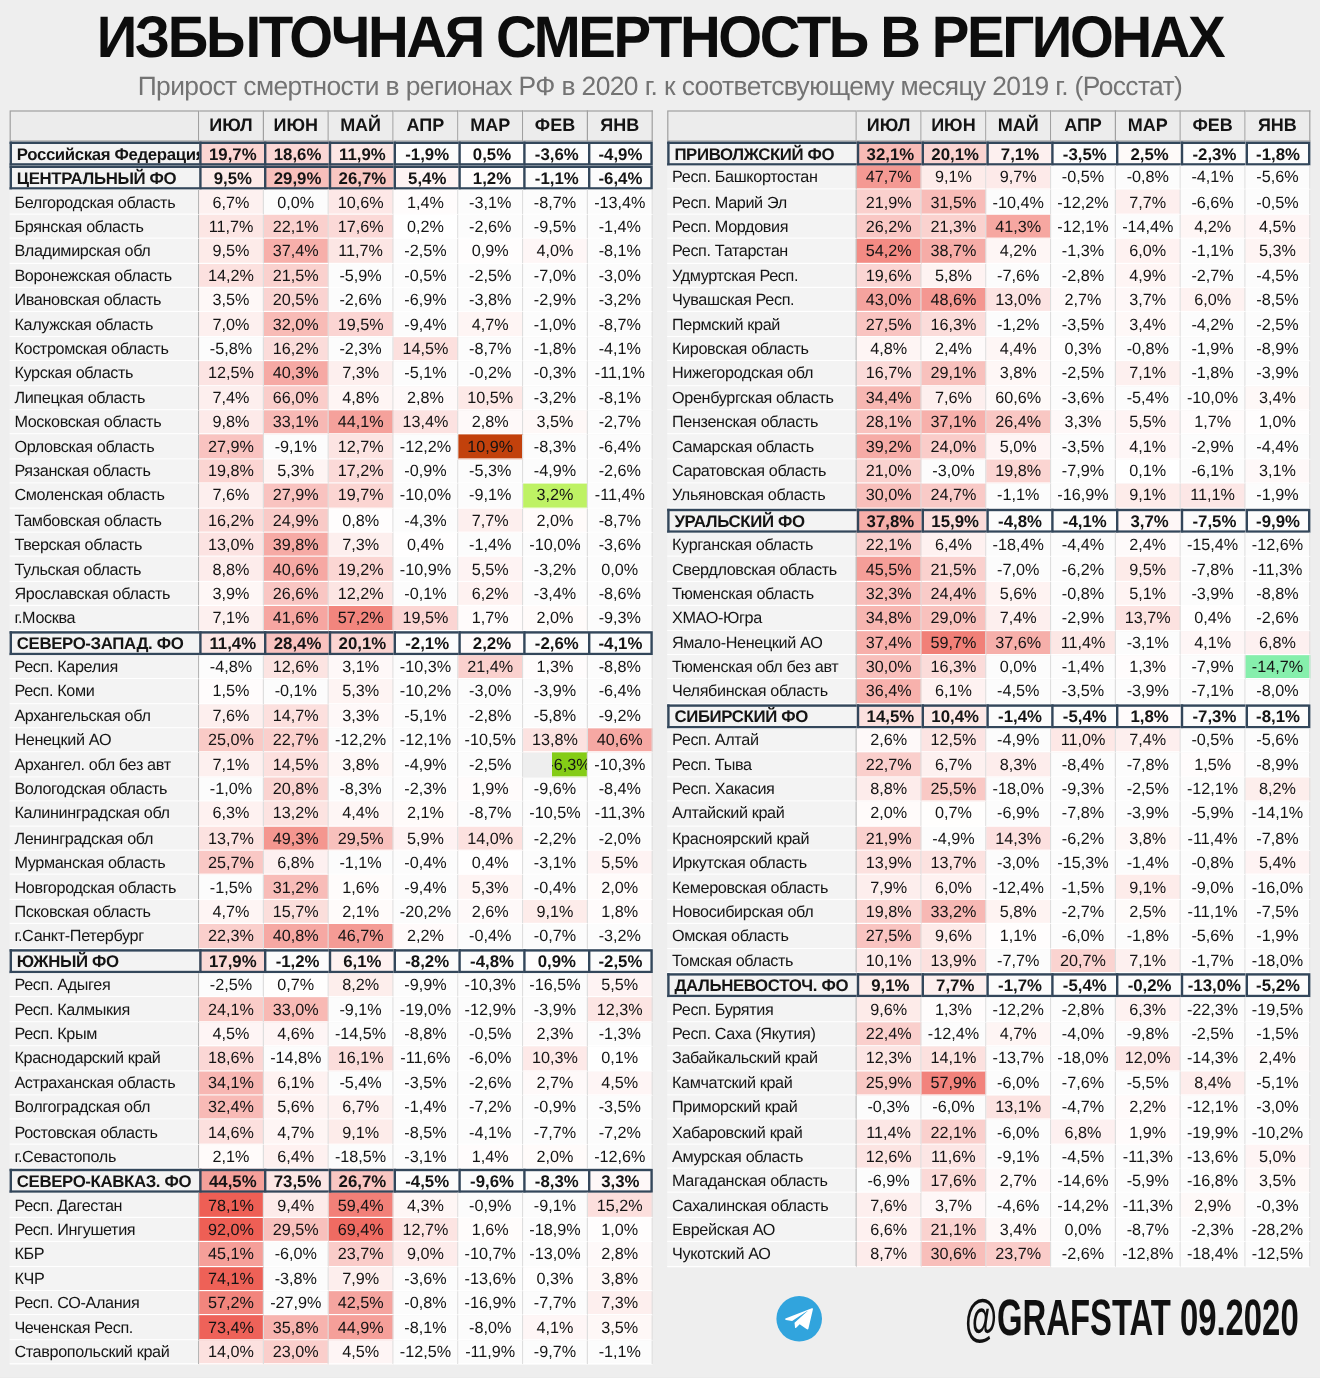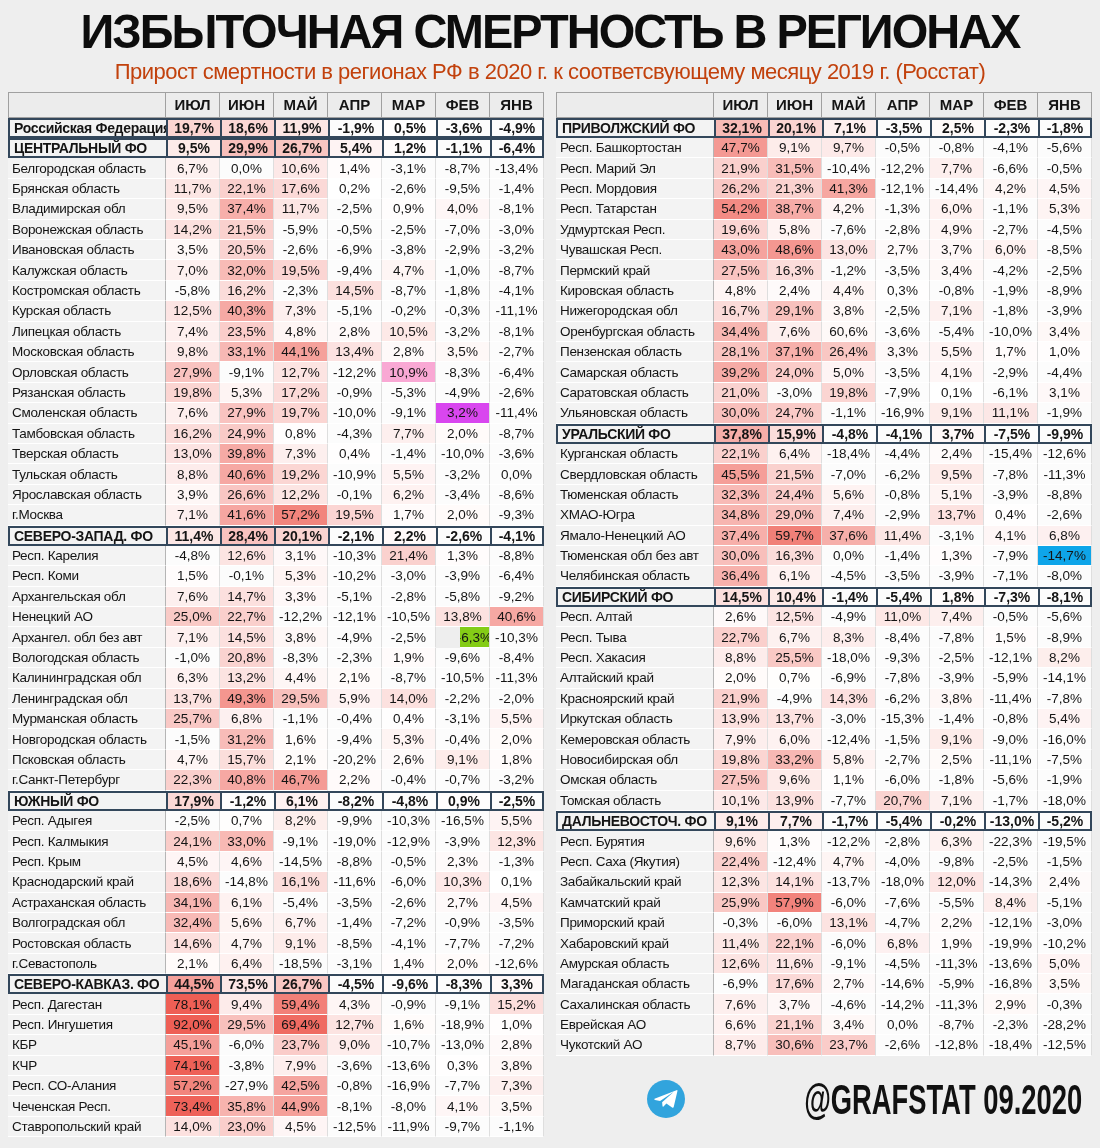--- a/index.html
+++ b/index.html
@@ -12,21 +12,21 @@
     position: relative;
   }
   .hdr { text-align: center; padding-top: 4px; }
   .title {
     font-size: 47px; font-weight: 900; letter-spacing: -2px;
     color: #0d0d0d; line-height: 1.1;
     transform: scaleY(1.04); transform-origin: top center;
     white-space: nowrap;
   }
   .subtitle {
-    font-size: 22px; color: #c2410c; margin-top: 3px;
+    font-size: 22px; color: #737373; margin-top: 3px;
     letter-spacing: -0.5px; white-space: nowrap;
   }
   .tables-wrap {
     display: flex; gap: 12px; padding: 0 8px; margin-top: 7px;
     align-items: flex-start;
   }
   .tbl { flex: 1 1 0; background: #eeeeee; }
   .t-row { display: grid; grid-template-columns: 158px repeat(7, 1fr); height: 20.4px; }
   .t-row.hrow { height: 26px; }
   .cell {
@@ -190,21 +190,21 @@
           <div class="cell" style="background: rgb(246, 169, 164);">40,3%</div>
           <div class="cell" style="background: rgb(253, 239, 238);">7,3%</div>
           <div class="cell" style="background: rgb(252, 252, 252);">-5,1%</div>
           <div class="cell" style="background: rgb(252, 252, 252);">-0,2%</div>
           <div class="cell" style="background: rgb(252, 252, 252);">-0,3%</div>
           <div class="cell" style="background: rgb(252, 252, 252);">-11,1%</div>
         </div>
         <div class="t-row">
           <div class="cell lab">Липецкая область</div>
           <div class="cell" style="background: rgb(253, 239, 238);">7,4%</div>
-          <div class="cell" style="background: rgb(250, 205, 202);">23,5%</div>
+          <div class="cell" style="background: rgb(250, 205, 202);">66,0%</div>
           <div class="cell" style="background: rgb(254, 245, 244);">4,8%</div>
           <div class="cell" style="background: rgb(254, 249, 249);">2,8%</div>
           <div class="cell" style="background: rgb(253, 233, 231);">10,5%</div>
           <div class="cell" style="background: rgb(252, 252, 252);">-3,2%</div>
           <div class="cell" style="background: rgb(252, 252, 252);">-8,1%</div>
         </div>
         <div class="t-row">
           <div class="cell lab">Московская область</div>
           <div class="cell" style="background: rgb(253, 234, 233);">9,8%</div>
           <div class="cell" style="background: rgb(247, 184, 180);">33,1%</div>
@@ -213,42 +213,42 @@
           <div class="cell" style="background: rgb(254, 249, 249);">2,8%</div>
           <div class="cell" style="background: rgb(254, 248, 247);">3,5%</div>
           <div class="cell" style="background: rgb(252, 252, 252);">-2,7%</div>
         </div>
         <div class="t-row">
           <div class="cell lab">Орловская область</div>
           <div class="cell" style="background: rgb(249, 195, 192);">27,9%</div>
           <div class="cell" style="background: rgb(252, 252, 252);">-9,1%</div>
           <div class="cell" style="background: rgb(252, 228, 226);">12,7%</div>
           <div class="cell" style="background: rgb(252, 252, 252);">-12,2%</div>
-          <div class="cell" style="background: #f9a8d4;">10,9%</div>
+          <div class="cell" style="background: #c2410c;">10,9%</div>
           <div class="cell" style="background: rgb(252, 252, 252);">-8,3%</div>
           <div class="cell" style="background: rgb(252, 252, 252);">-6,4%</div>
         </div>
         <div class="t-row">
           <div class="cell lab">Рязанская область</div>
           <div class="cell" style="background: rgb(251, 213, 210);">19,8%</div>
           <div class="cell" style="background: rgb(254, 244, 243);">5,3%</div>
           <div class="cell" style="background: rgb(251, 218, 216);">17,2%</div>
           <div class="cell" style="background: rgb(252, 252, 252);">-0,9%</div>
           <div class="cell" style="background: rgb(252, 252, 252);">-5,3%</div>
           <div class="cell" style="background: rgb(252, 252, 252);">-4,9%</div>
           <div class="cell" style="background: rgb(252, 252, 252);">-2,6%</div>
         </div>
         <div class="t-row">
           <div class="cell lab">Смоленская область</div>
           <div class="cell" style="background: rgb(253, 239, 238);">7,6%</div>
           <div class="cell" style="background: rgb(249, 195, 192);">27,9%</div>
           <div class="cell" style="background: rgb(251, 213, 210);">19,7%</div>
           <div class="cell" style="background: rgb(252, 252, 252);">-10,0%</div>
           <div class="cell" style="background: rgb(252, 252, 252);">-9,1%</div>
-          <div class="cell" style="background: #d946ef;">3,2%</div>
+          <div class="cell" style="background: #bef264;">3,2%</div>
           <div class="cell" style="background: rgb(252, 252, 252);">-11,4%</div>
         </div>
         <div class="t-row">
           <div class="cell lab">Тамбовская область</div>
           <div class="cell" style="background: rgb(251, 220, 218);">16,2%</div>
           <div class="cell" style="background: rgb(249, 202, 199);">24,9%</div>
           <div class="cell" style="background: rgb(255, 253, 253);">0,8%</div>
           <div class="cell" style="background: rgb(252, 252, 252);">-4,3%</div>
           <div class="cell" style="background: rgb(253, 239, 238);">7,7%</div>
           <div class="cell" style="background: rgb(255, 251, 250);">2,0%</div>
@@ -818,21 +818,21 @@
             <div class="cell" style="background: rgb(253, 240, 240);">6,8%</div>
           </div>
           <div class="t-row">
             <div class="cell lab">Тюменская обл без авт</div>
             <div class="cell" style="background: rgb(248, 191, 187);">30,0%</div>
             <div class="cell" style="background: rgb(251, 220, 218);">16,3%</div>
             <div class="cell" style="background: rgb(252, 252, 252);">0,0%</div>
             <div class="cell" style="background: rgb(252, 252, 252);">-1,4%</div>
             <div class="cell" style="background: rgb(255, 252, 252);">1,3%</div>
             <div class="cell" style="background: rgb(252, 252, 252);">-7,9%</div>
-            <div class="cell" style="background: #0ea5e9; text-align: center;">-14,7%</div>
+            <div class="cell" style="background: #86efac; text-align: center;">-14,7%</div>
           </div>
           <div class="t-row">
             <div class="cell lab">Челябинская область</div>
             <div class="cell" style="background: rgb(247, 177, 172);">36,4%</div>
             <div class="cell" style="background: rgb(254, 242, 241);">6,1%</div>
             <div class="cell" style="background: rgb(252, 252, 252);">-4,5%</div>
             <div class="cell" style="background: rgb(252, 252, 252);">-3,5%</div>
             <div class="cell" style="background: rgb(252, 252, 252);">-3,9%</div>
             <div class="cell" style="background: rgb(252, 252, 252);">-7,1%</div>
             <div class="cell" style="background: rgb(252, 252, 252);">-8,0%</div>

